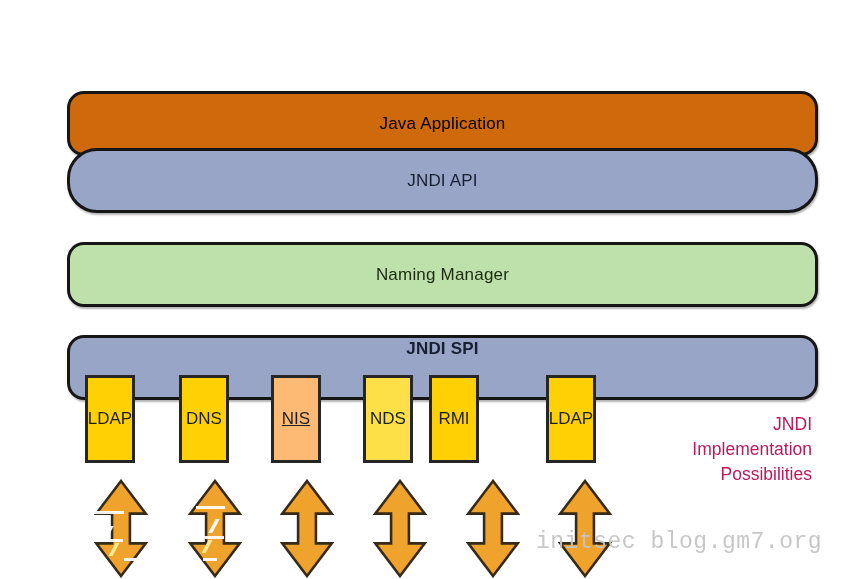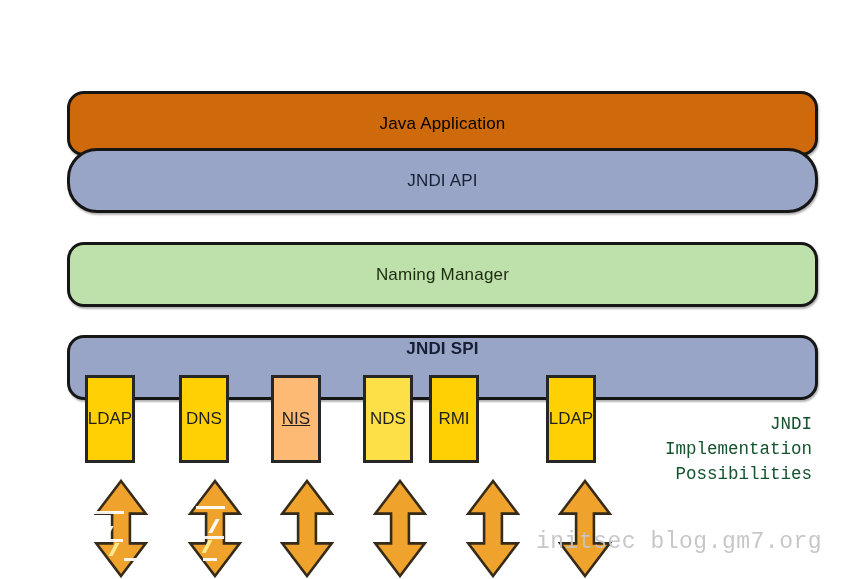--- a/index.html
+++ b/index.html
@@ -31,21 +31,21 @@
   .p-0 { left:85px; }
   .p-1 { left:179px; }
   .p-2 { left:271px; }
   .p-3 { left:363px; }
   .p-4 { left:429px; }
   .p-5 { left:546px; }
 
   
   .impl-note {
     position:absolute; top:412px; right:38px; text-align:right;
-    font-size:17.5px; line-height:25px; color:#14532d; z-index:2;font-family:Liberation Mono, monospace;
+    font-size:17.5px; line-height:25px; color:#be185d; z-index:2;
   }
 
   
   .arrow { position:absolute; top:479px; width:54px; height:99px; z-index:4; }
   .arrow polygon { stroke:#352b18; stroke-width:2.6; stroke-linejoin:miter; }
   .a-0 { left:94px; }
   .a-1 { left:188px; }
   .a-2 { left:280px; }
   .a-3 { left:373px; }
   .a-4 { left:466px; }

